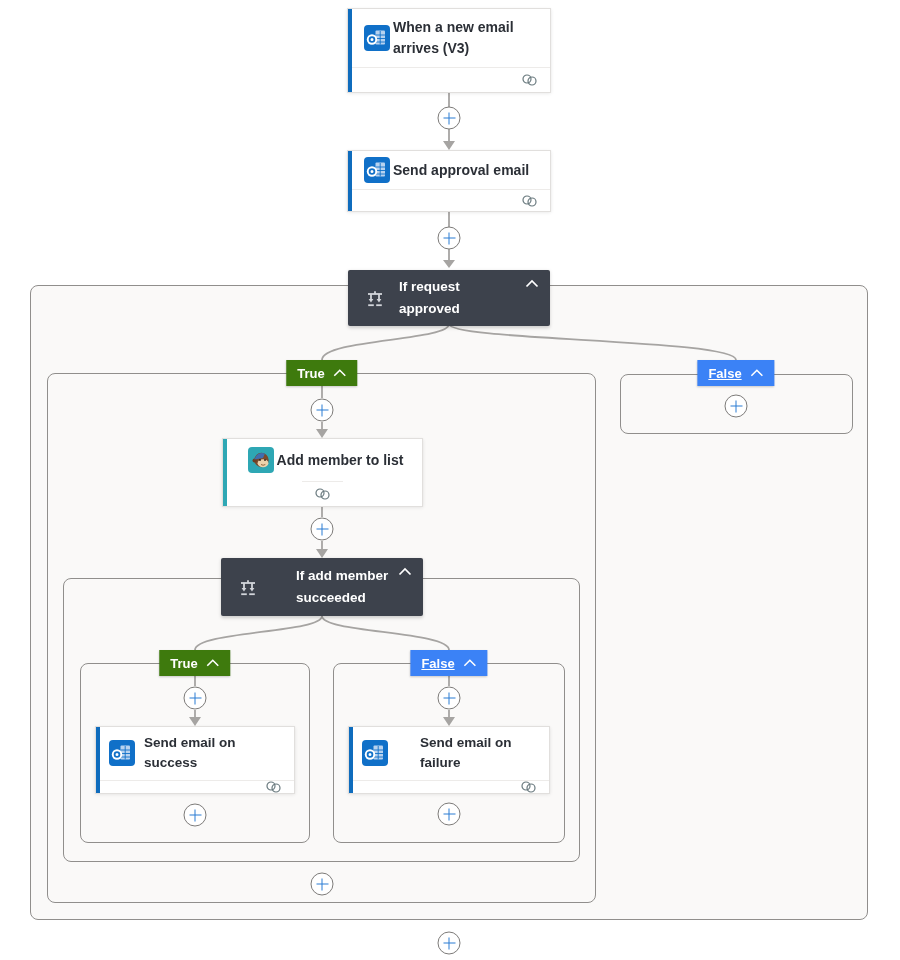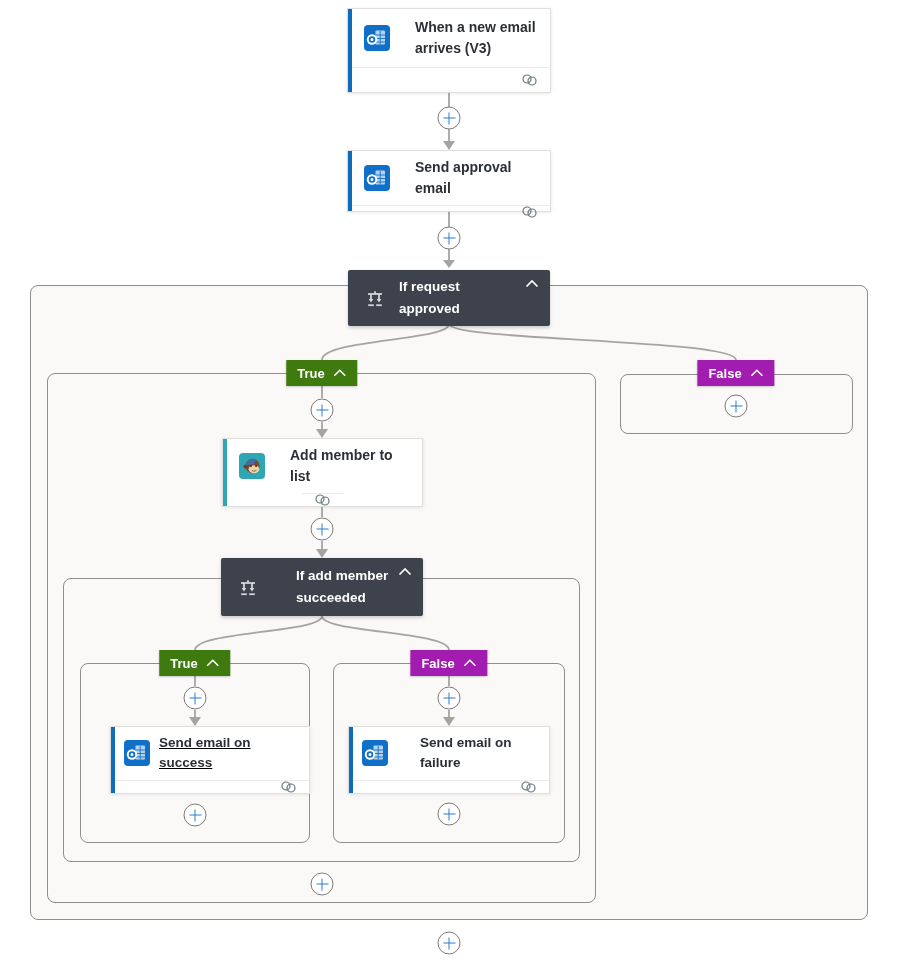--- a/index.html
+++ b/index.html
@@ -12,41 +12,41 @@
   .scope-box.inner{background:transparent;}
 
   
   .connectors{position:absolute;left:0;top:0;z-index:2;pointer-events:none;}
 
   
   .card{position:absolute;background:#ffffff;border:1px solid #e1dfdd;
         box-shadow:0 1.2px 3.6px rgba(0,0,0,.10),0 .3px .9px rgba(0,0,0,.08);
         box-sizing:border-box;display:flex;flex-direction:column;z-index:4;cursor:pointer;}
   .card .accent{position:absolute;left:0;top:0;bottom:0;width:4px;}
-  .card-main{flex:1;display:flex;align-items:center;gap:25px;padding:6px 10px 6px 16px;}
+  .card-main{flex:1;display:flex;align-items:center;gap:3px;padding:6px 10px 6px 16px;}
   .card-title{font-size:14px;font-weight:700;color:#2b2f36;line-height:1.5;}
   .card-footer{height:24px;border-top:1px solid #edebe9;display:flex;align-items:center;
                justify-content:flex-end;padding:0 12px;}
   .app-icon{width:26px;height:26px;flex:0 0 26px;display:block;}
 
   
   .cond-card{position:absolute;background:#3d424c;border-radius:2px;color:#fff;
              display:flex;align-items:center;box-sizing:border-box;z-index:4;
              box-shadow:0 1.2px 3.6px rgba(0,0,0,.18);cursor:pointer;}
   .cond-card .cond-icon{margin-left:17px;flex:0 0 20px;}
   .cond-title{margin-left:14px;font-size:13.5px;font-weight:700;line-height:1.6;flex:1;}
   .cond-chevron{position:absolute;right:11px;top:9px;}
 
   
   .badge{position:absolute;transform:translateX(-50%);height:26px;border-radius:0;
          display:inline-flex;align-items:center;gap:9px;padding:0 11px;
          color:#fff;font-size:13px;font-weight:700;z-index:5;cursor:pointer;
          box-shadow:0 1px 2px rgba(0,0,0,.2);white-space:nowrap;}
   .badge.green{background:#3e7a0d;}
-  .badge.red{background:#a21caf;}
+  .badge.red{background:#3b82f6;text-decoration:underline;}
 
   
   .plus{position:absolute;width:23px;height:23px;border-radius:50%;background:#fff;
         border:1px solid #7d7b79;transform:translate(-50%,-50%);z-index:5;cursor:pointer;box-sizing:border-box;}
   .plus::before,.plus::after{content:"";position:absolute;background:#2b7cd3;}
   .plus::before{left:4.5px;top:9.8px;width:12px;height:1.6px;}
   .plus::after{left:9.8px;top:4.5px;width:1.6px;height:12px;}
 </style>
 </head>
 <body>
@@ -215,21 +215,21 @@
       <polyline points="1,6.7 6.5,1.3 12,6.7" fill="none" stroke="#ffffff" stroke-width="1.6"></polyline>
     </svg>
   </div>
   <div class="badge red" style="left:449px;top:650px;">
     <span>False</span>
     <svg width="13" height="8" viewBox="0 0 13 8">
       <polyline points="1,6.7 6.5,1.3 12,6.7" fill="none" stroke="#ffffff" stroke-width="1.6"></polyline>
     </svg>
   </div>
 
-  <div class="card" style="left:110px;top:726px;width:200px;height:68px;text-decoration:underline;">
+  <div class="card" style="left:95px;top:726px;width:200px;height:68px;">
     <span class="accent" style="background:#0f6cbd;"></span>
     <div class="card-main" style="gap:9px;padding-left:13px;">
       <svg class="app-icon" viewBox="0 0 26 26">
         <rect width="26" height="26" rx="4" fill="#1070c8"></rect>
         <rect x="11.5" y="5.5" width="9.5" height="14" rx="1" fill="#b7d2ef"></rect>
         <line x1="11.5" y1="10" x2="21" y2="10" stroke="#1070c8" stroke-width="0.9"></line>
         <line x1="11.5" y1="13.5" x2="21" y2="13.5" stroke="#1070c8" stroke-width="0.9"></line>
         <line x1="11.5" y1="17" x2="21" y2="17" stroke="#1070c8" stroke-width="0.9"></line>
         <line x1="16.2" y1="6" x2="16.2" y2="19.5" stroke="#1070c8" stroke-width="0.9"></line>
         <circle cx="8" cy="14.5" r="5.2" fill="#ffffff"></circle>

